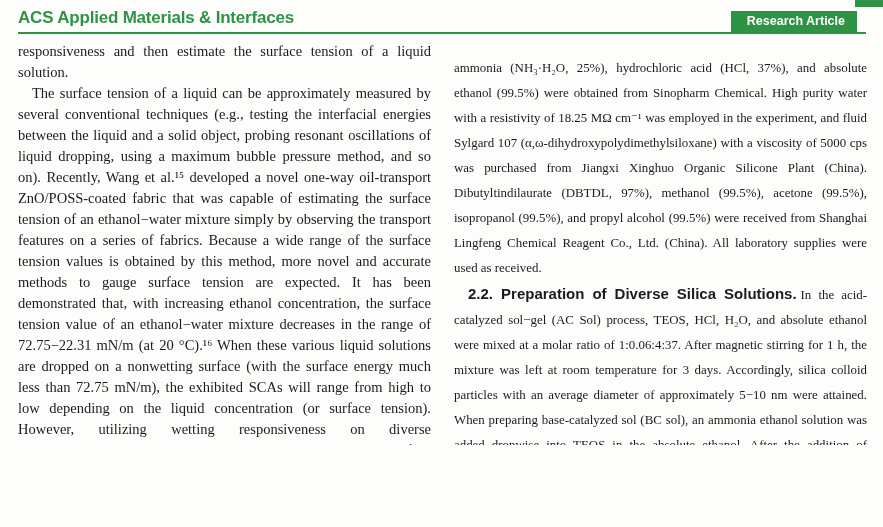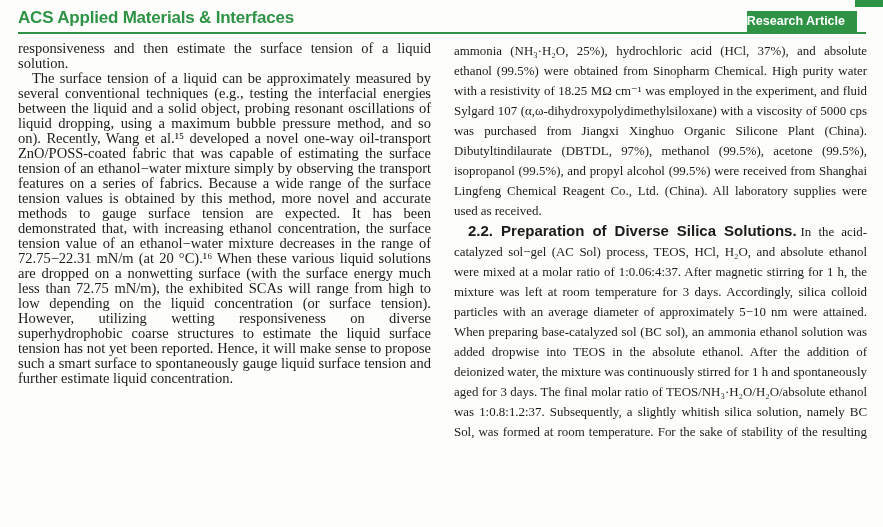--- a/index.html
+++ b/index.html
@@ -24,38 +24,38 @@
     font-size: 17px; font-weight: bold;
     letter-spacing: -0.2px;
     color: var(--green);
   }
   .badge {
     position: absolute; right: 26px; top: 11px;
     height: 21px;
     background: var(--green); color: #ffffff;
     font-family: "Liberation Sans", "DejaVu Sans", sans-serif;
     font-size: 12.5px; font-weight: bold;
-    padding: 3px 12px 0 0;
+    padding: 3px 12px 0 16px;
   }
   .rule {
     position: absolute; left: 18px; right: 17px; top: 32px;
     height: 2px; background: var(--green);
   }
   .corner-mark {
     position: absolute; right: 0; top: 0;
     width: 28px; height: 7px; background: var(--green);
   }
   
   .columns {
     position: absolute; left: 18px; right: 16px; top: 41px; bottom: 0;
     display: flex; gap: 23px;
   }
   .col { flex: 1 1 0; text-align: justify; overflow: hidden; }
-  .col-left  { font-size: 14.5px; line-height: 15px; }
-  .col-right { font-size: 12.9px; line-height: 20px; }
+  .col-left  { font-size: 14.5px; line-height: 21px; }
+  .col-right { font-size: 12.9px; line-height: 25px; margin-top: 15px; }
   .col p { margin: 0; }
   .indent { text-indent: 14px; }
   .subheading {
     font-family: "Liberation Sans", "DejaVu Sans", sans-serif;
     font-weight: bold;
     font-size: 15px;
     margin-right: 4px;
   }
 </style>
 </head>

